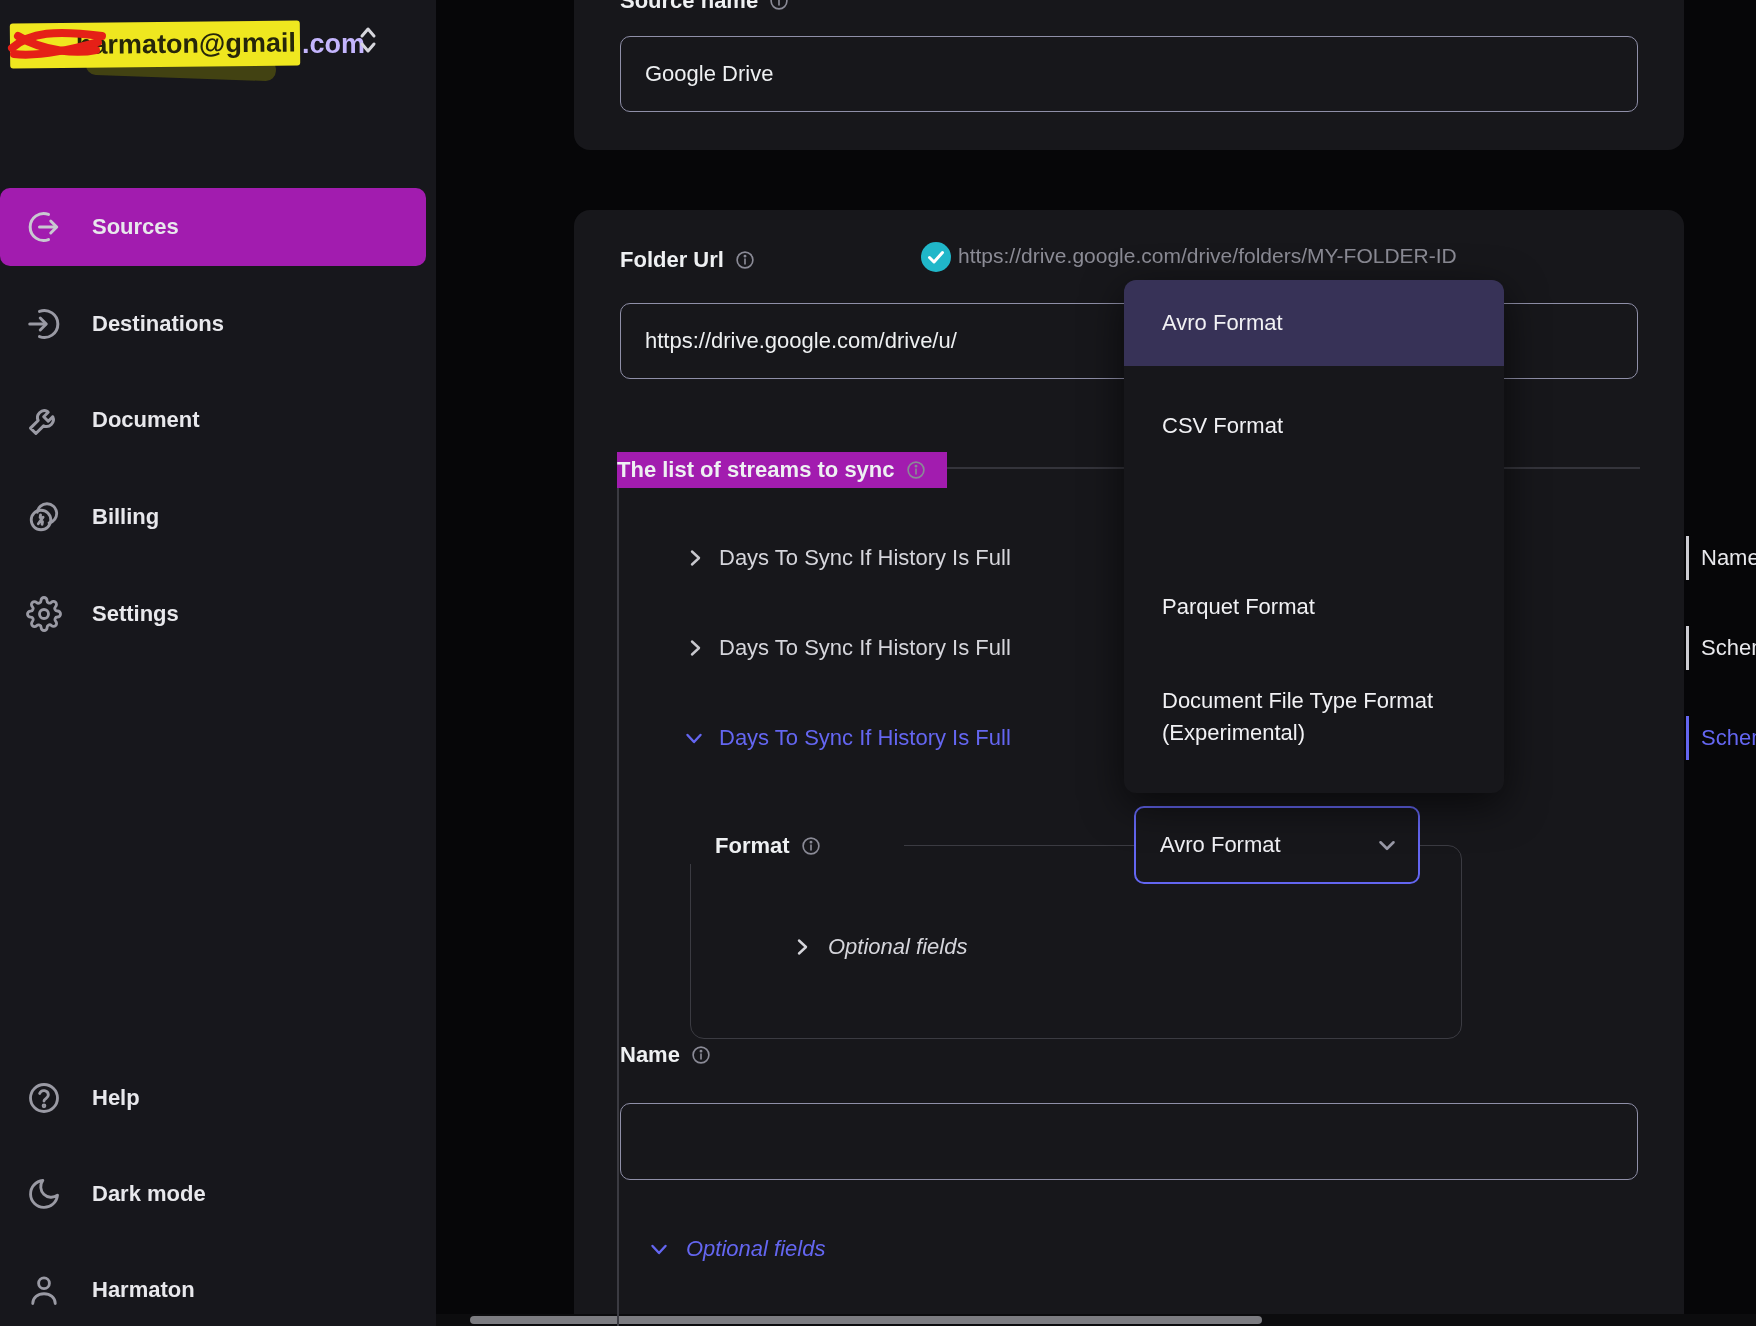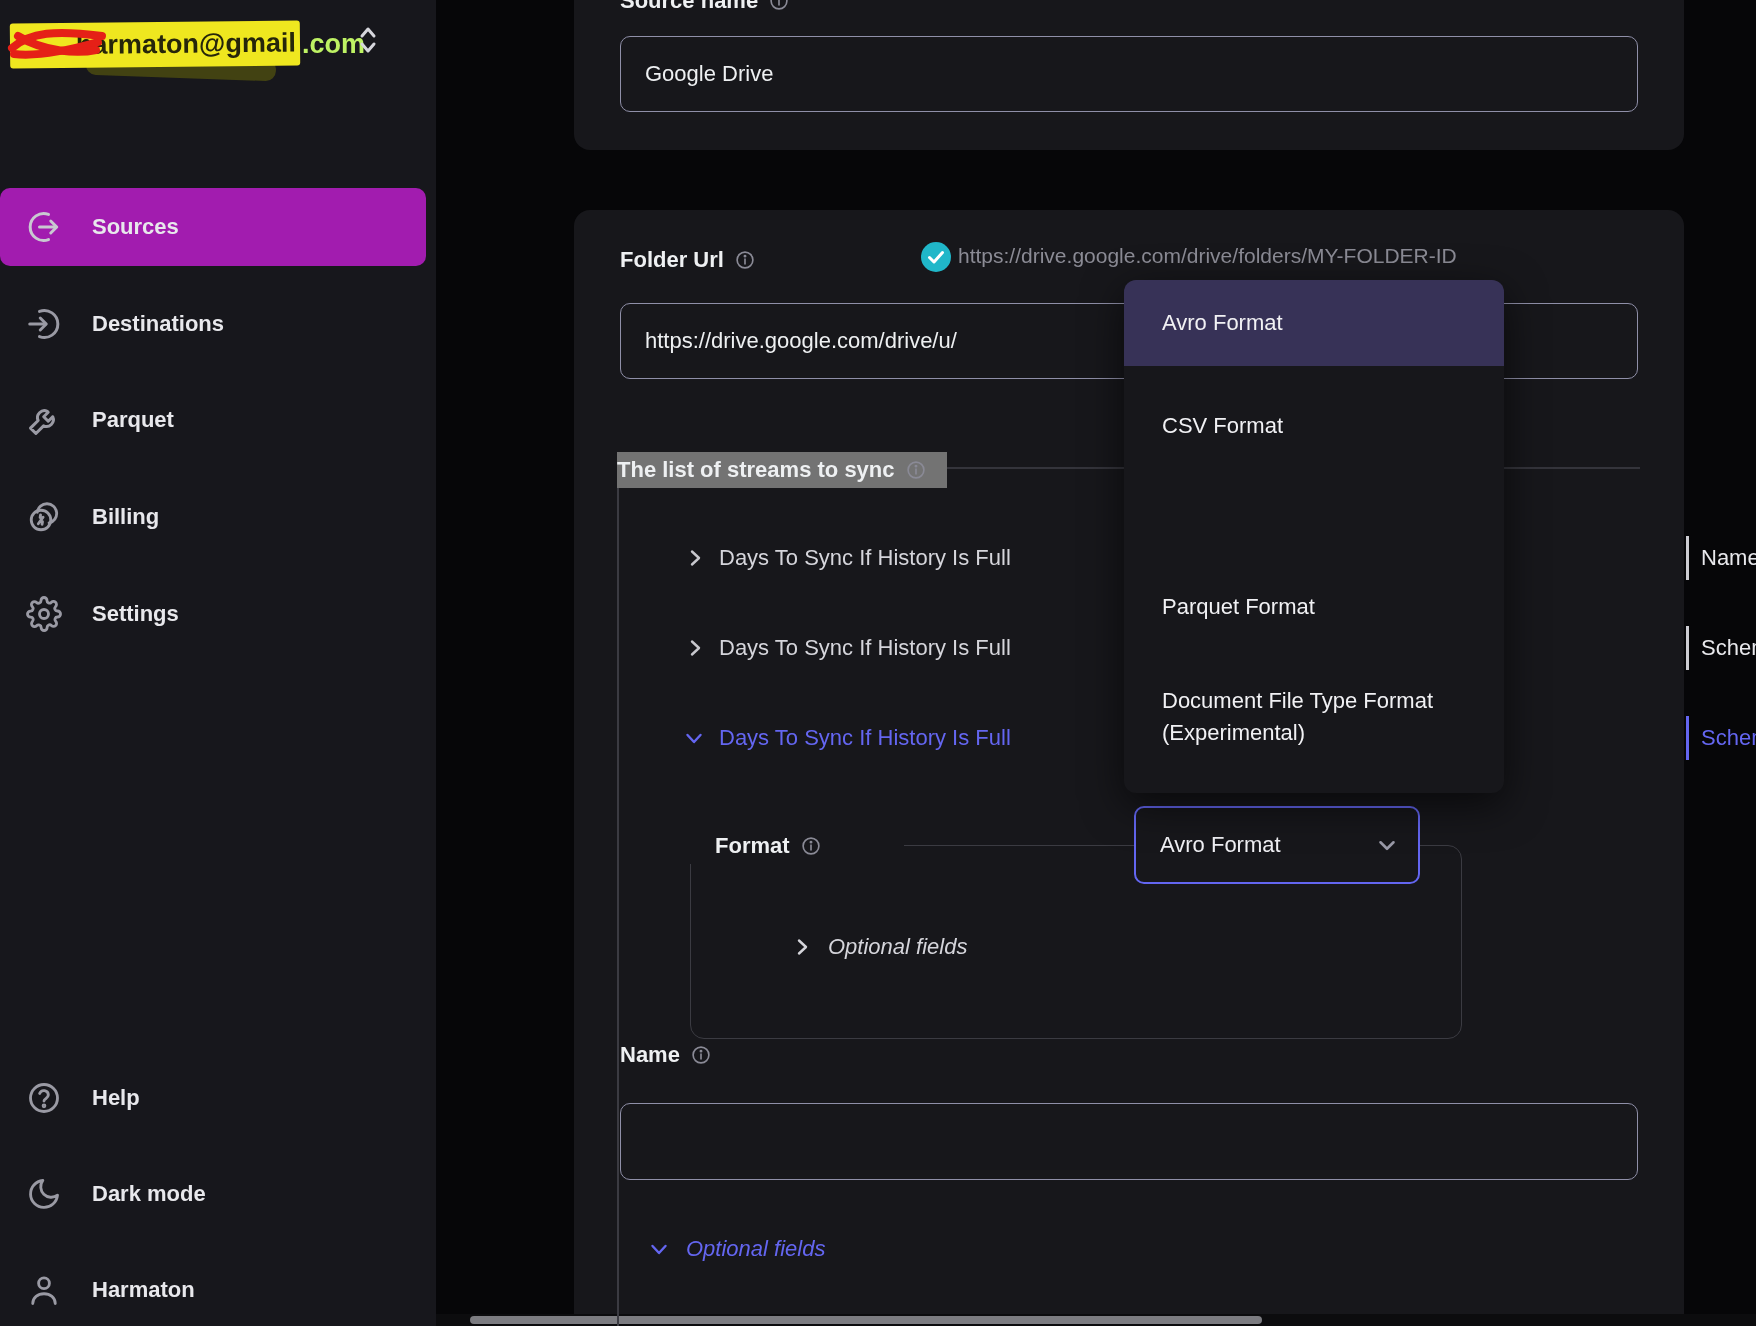--- a/index.html
+++ b/index.html
@@ -7,21 +7,21 @@
     position:relative;width:1756px;height:1326px;overflow:hidden;
     background:#060608;font-family:"Liberation Sans",sans-serif;
     -webkit-font-smoothing:antialiased;color:#ececf0;
   }
   
   .sidebar{position:absolute;left:0;top:0;width:436px;height:1326px;background:#17171c;}
   .account{position:absolute;left:0;top:6px;width:436px;height:60px;cursor:pointer;}
   .email-wrap{position:absolute;left:10px;top:14px;height:48px;display:flex;align-items:center;}
   .email-hl{background:#efe71f;color:#26260a;font-size:27px;font-weight:600;
     padding:7px 4px 7px 66px;border-radius:3px;transform:rotate(-0.6deg);}
-  .email-suffix{color:#bef264;font-size:27px;font-weight:600;margin-left:2px;}
+  .email-suffix{color:#c4b5fd;font-size:27px;font-weight:600;margin-left:2px;}
   .email-smear{position:absolute;left:86px;top:50px;width:190px;height:22px;background:#4a4a10;
     border-radius:10px;transform:rotate(2deg);opacity:.85;}
   .scribble{position:absolute;left:6px;top:18px;}
   .sort-icon{position:absolute;left:354px;top:16px;}
   .nav-item{position:absolute;left:0;width:426px;height:78px;display:flex;align-items:center;cursor:pointer;}
   .nav-item.active{background:#a21caf;border-radius:10px;}
   .nav-icon{position:absolute;left:26px;width:36px;height:36px;}
   .nav-label{position:absolute;left:92px;font-size:22px;font-weight:700;color:#e8e8ec;}
   
   .card{position:absolute;background:#17171b;border-radius:16px;}
@@ -29,21 +29,21 @@
   .card2{left:574px;top:210px;width:1110px;height:1150px;}
   .field-label-row{position:absolute;display:flex;align-items:center;gap:10px;}
   .field-label{font-size:22px;font-weight:700;color:#eef0f2;}
   .text-input{position:absolute;box-sizing:border-box;background:transparent;border:1px solid #8f8fa8;
     border-radius:10px;color:#eef0f2;font-size:22px;font-family:"Liberation Sans",sans-serif;
     padding:0 24px;outline:none;}
   .hint-url{position:absolute;font-size:21px;color:#8b8b95;white-space:nowrap;z-index:1;}
   
   .streams-box{position:absolute;left:43px;top:257px;width:1021px;height:859px;
     border-left:2px solid #3b3b42;border-top:2px solid #34343b;border-top-left-radius:14px;z-index:1;}
-  .section-heading-strip{position:absolute;left:43px;top:242px;height:36px;background:#737373;
+  .section-heading-strip{position:absolute;left:43px;top:242px;height:36px;background:#a21caf;
     display:flex;align-items:center;gap:10px;padding-right:20px;z-index:2;}
   .section-heading{font-size:22px;font-weight:700;color:#eef0f2;}
   .stream-row{position:absolute;height:40px;display:flex;align-items:center;cursor:pointer;z-index:2;}
   .stream-row .chev{margin-right:12px;display:flex;}
   .stream-label{font-size:22px;color:#d5d5db;}
   .stream-row.expanded .stream-label{color:#6466f1;}
   
   .format-box{position:absolute;left:116px;top:635px;width:772px;height:194px;box-sizing:border-box;
     border:1.5px solid #3b3b42;border-radius:14px;z-index:1;}
   .format-label-strip{position:absolute;left:112px;top:618px;width:218px;height:36px;background:#17171b;
@@ -123,21 +123,21 @@
       </span>
       <span class="nav-label">Destinations</span>
     </div>
 
     <div class="nav-item" style="top:381px">
       <span class="nav-icon">
         <svg width="36" height="36" viewBox="0 0 24 24" fill="none" stroke="#9a9aa4" stroke-width="2" stroke-linecap="round" stroke-linejoin="round">
           <path d="M14.2 6.2a4.6 4.6 0 0 0-6.1 6.1L3 17.4 6.6 21l5.1-5.1a4.6 4.6 0 0 0 6.1-6.1l-3 3-3-3 3-3z"></path>
         </svg>
       </span>
-      <span class="nav-label">Parquet</span>
+      <span class="nav-label">Document</span>
     </div>
 
     <div class="nav-item" style="top:478px">
       <span class="nav-icon">
         <svg width="36" height="36" viewBox="0 0 24 24" fill="none" stroke="#9a9aa4" stroke-width="1.9" stroke-linecap="round">
           <circle cx="10" cy="14" r="6.5"></circle>
           <path d="M7.5 8.8A6.5 6.5 0 1 1 15.4 16"></path>
           <path d="M8.2 16.5l3.2-4.4m-2 .3l.3-1.8m1 6.3l.3-1.8"></path>
         </svg>
       </span>

